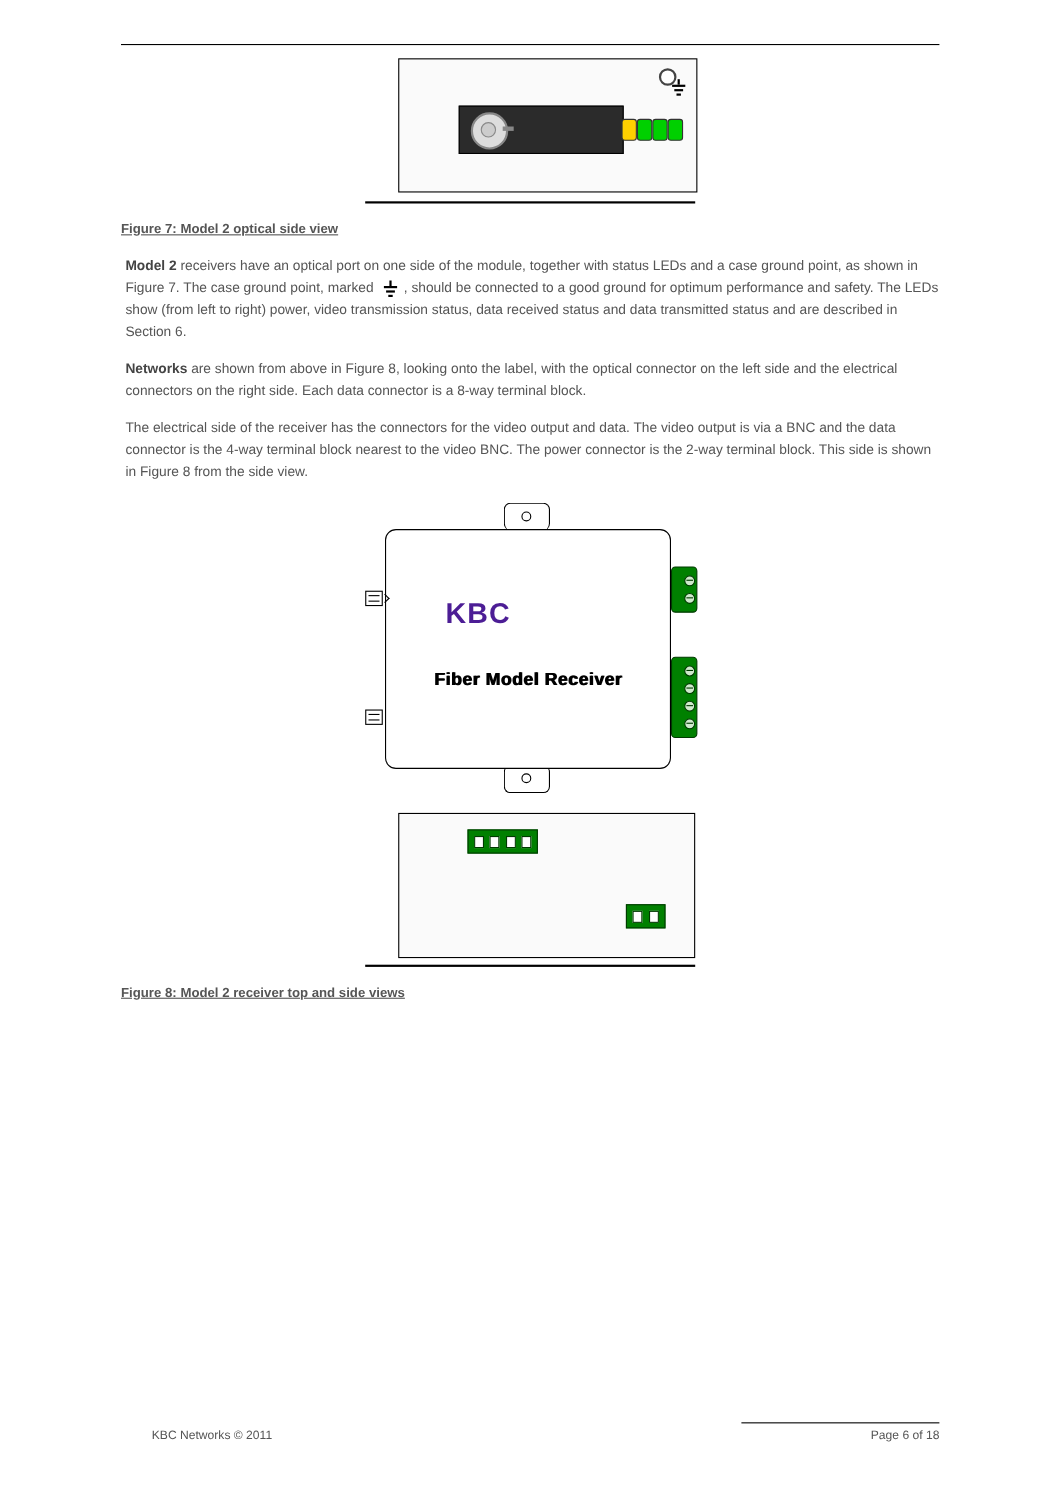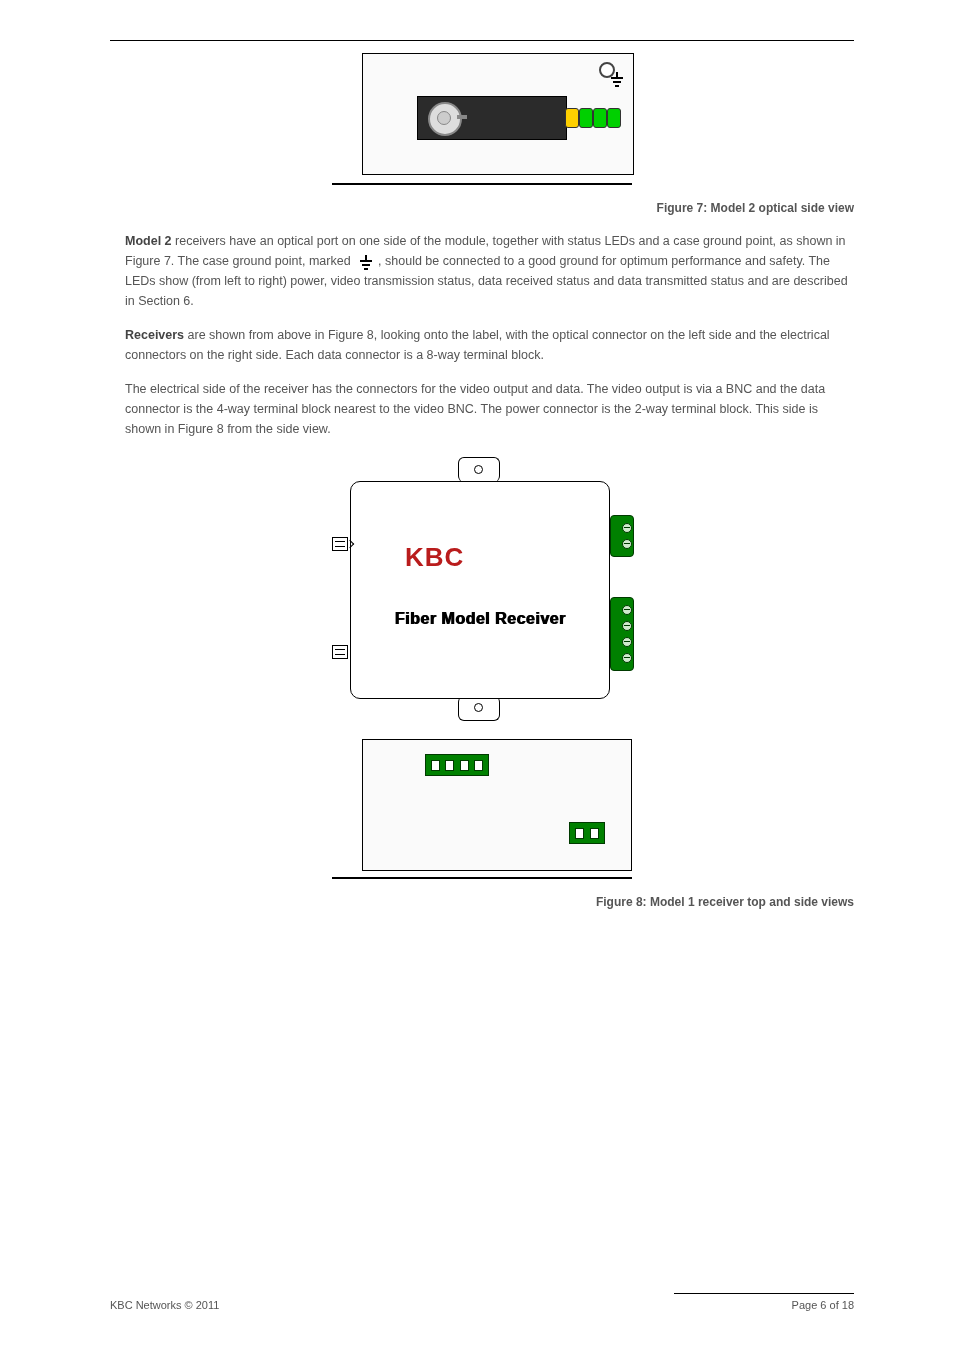--- a/index.html
+++ b/index.html
@@ -117,33 +117,34 @@
   .ground-symbol .g1, .ground-symbol .g2, .ground-symbol .g3 {
     position: absolute;
     background: #000;
     height: 2px;
   }
   .ground-symbol .g1 { top: 5px; left: 2px; width: 12px; }
   .ground-symbol .g2 { top: 9px; left: 4px; width: 8px; }
   .ground-symbol .g3 { top: 13px; left: 6px; width: 4px; }
 
   .figcap {
-    text-align: right;
+    text-align: left;
     font-size: 12px;
     font-weight: bold;
     color: #555;
     margin-top: 16px;
+    text-decoration: underline;
   }
   .body-text {
     font-size: 12.5px;
     line-height: 1.6;
     color: #555;
     margin-top: 16px;
   }
-  .body-text p { margin: 0 0 14px 15px; }
+  .body-text p { margin: 0 0 14px 4px; }
   .body-text .bold { font-weight: bold; color: #444; }
 
   
   .fig8a {
     width: 300px;
     height: 264px;
     position: relative;
     margin: 18px auto 0 auto;
   }
   .fig8a-tab {
@@ -172,21 +173,21 @@
     border-radius: 10px;
     background: #fff;
   }
   .fig8a-logo {
     position: absolute;
     left: 54px; top: 60px;
     font-family: "Arial", sans-serif;
     font-weight: bold;
     letter-spacing: 1px;
     font-size: 26px;
-    color: #b91c1c;
+    color: #4c1d95;
   }
   .fig8a-label {
     position: absolute;
     left: 0; right: 0; top: 128px;
     text-align: center;
     font-family: "Arial Black", Arial, sans-serif;
     font-weight: 900;
     font-size: 16px;
     color: #000;
     letter-spacing: 0.5px;
@@ -293,20 +294,21 @@
     position: absolute;
     right: 0;
     width: 180px;
     top: -14px;
   }
   .footer-row {
     display: flex;
     justify-content: space-between;
     font-size: 11px;
     color: #555;
+    margin-left: 28px;
   }
 </style>
 </head>
 <body>
 
 <div class="page">
   <hr class="hline">
 
   <div class="figure-box fig7">
     <div class="fig7-outer">
@@ -328,21 +330,21 @@
   </div>
 
   <div class="figcap">Figure 7: Model 2 optical side view</div>
 
   <div class="body-text">
     <p>
       <span class="bold">Model 2 </span><span>receivers have an optical port on one side of the module, together with status LEDs and a case ground point, as shown in Figure 7. The case ground point, marked</span>
       <span class="ground-symbol" style="vertical-align:middle;margin:0 4px"><span class="g1"></span><span class="g2"></span><span class="g3"></span></span><span>, should be connected to a good ground for optimum performance and safety. The LEDs show (from left to right) power, video transmission status, data received status and data transmitted status and are described in Section 6.</span>
     </p>
     <p>
-      <span class="bold">Receivers </span><span>are shown from above in Figure 8, looking onto the label, with the optical connector on the left side and the electrical connectors on the right side. Each data connector is a 8-way terminal block.</span>
+      <span class="bold">Networks </span><span>are shown from above in Figure 8, looking onto the label, with the optical connector on the left side and the electrical connectors on the right side. Each data connector is a 8-way terminal block.</span>
     </p>
     <p>The electrical side of the receiver has the connectors for the video output and data. The video output is via a BNC and the data connector is the 4-way terminal block nearest to the video BNC. The power connector is the 2-way terminal block. This side is shown in Figure 8 from the side view.</p>
   </div>
 
   <div class="figure-box fig8a">
     <div class="fig8a-tab top">
         <div class="hole"></div>
       </div>
     <div class="fig8a-tab bottom">
         <div class="hole"></div>
@@ -382,21 +384,21 @@
           <div class="termpin"></div>
       </div>
       <div class="fig8b-block bot2">
         <div class="termpin"></div>
           <div class="termpin"></div>
       </div>
     </div>
     <div class="fig8b-base"></div>
   </div>
 
-  <div class="figcap">Figure 8: Model 1 receiver top and side views</div>
+  <div class="figcap">Figure 8: Model 2 receiver top and side views</div>
 
   <div class="footer">
     <hr class="footer-line">
     <div class="footer-row">
       <span>KBC Networks © 2011</span>
       <span>Page 6 of 18</span>
     </div>
   </div>
 </div>
 

